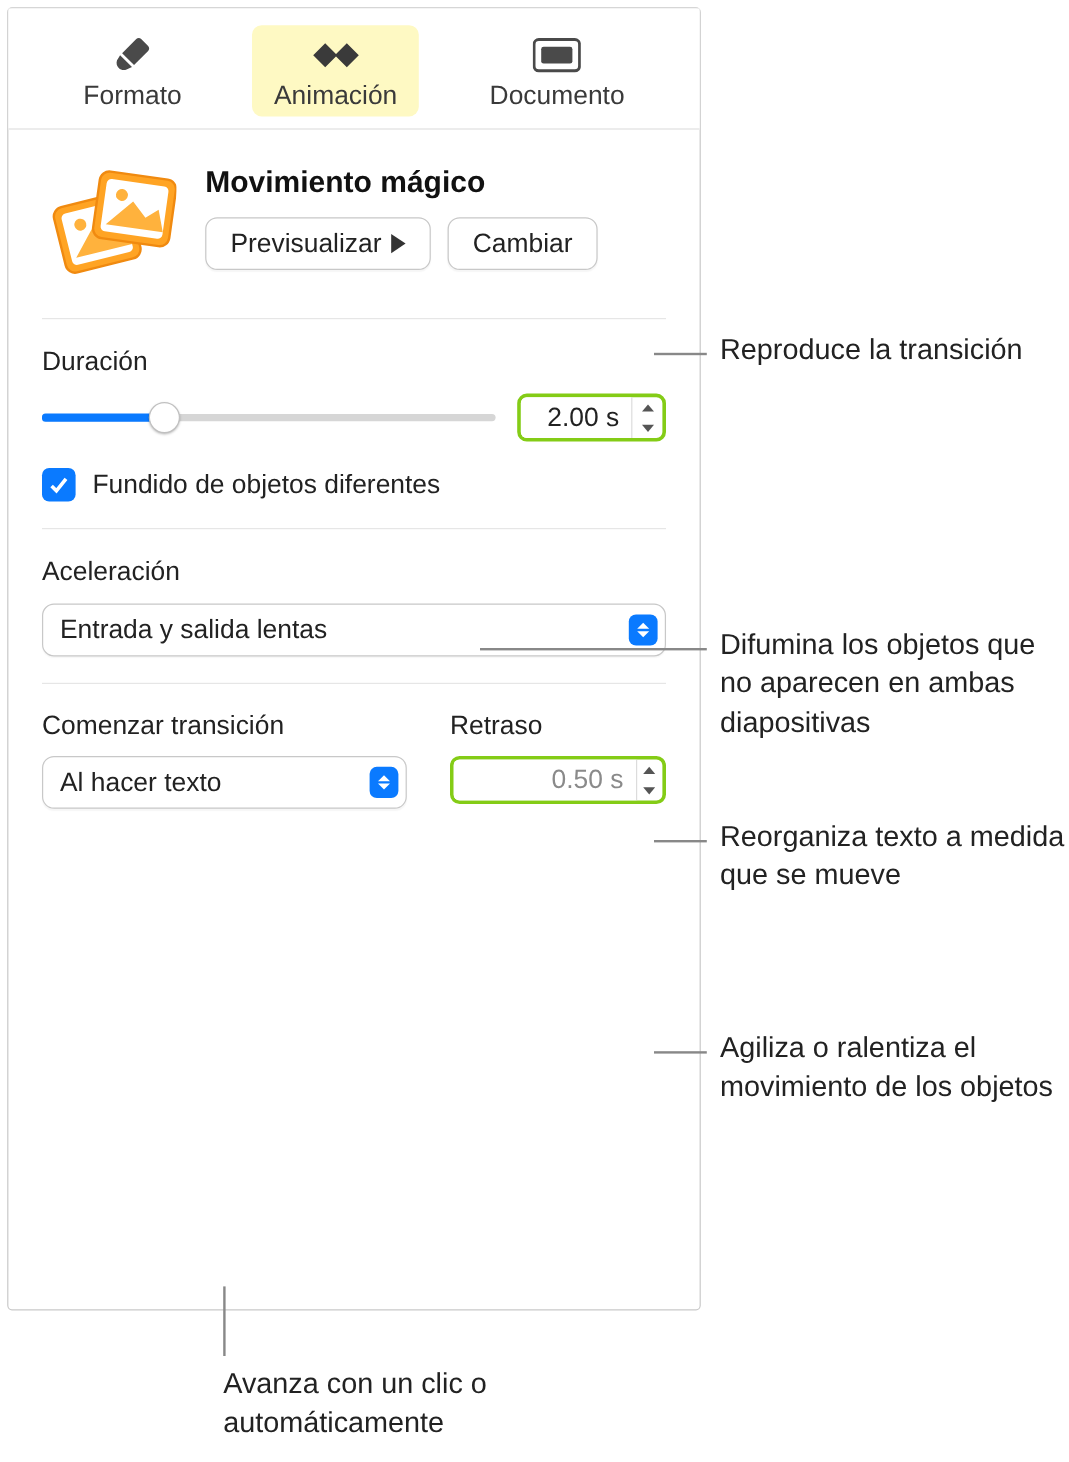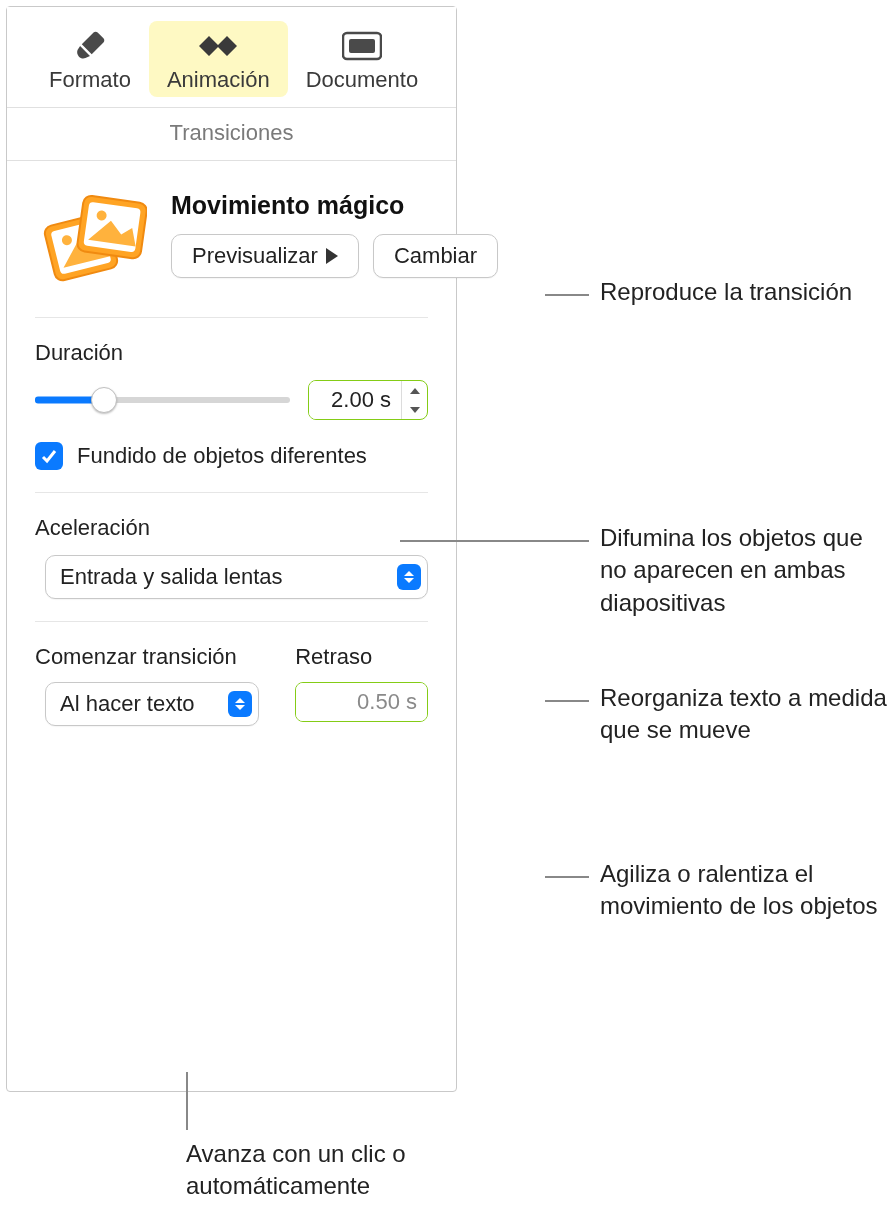--- a/index.html
+++ b/index.html
@@ -6,21 +6,21 @@
   body {
     font-family: -apple-system, "Helvetica Neue", Helvetica, Arial, sans-serif;
     background: #fff;
     width: 891px;
     height: 1218px;
     position: relative;
   }
   .panel {
     position: absolute;
     left: 6px; top: 6px;
-    width: 451px;
+    width: 578px;
     height: 1086px;
     border: 1.5px solid #c9c9c9;
     border-radius: 4px;
     background: #fff;
     display: flex;
     flex-direction: column;
   }
   .top-tabs {
     display: flex;
     justify-content: space-around;
@@ -89,21 +89,21 @@
     width: 27%;
   }
   .slider-thumb {
     position: absolute; top: 50%; left: 27%; transform: translate(-50%,-50%);
     width: 26px; height: 26px; border-radius: 50%;
     background: #fff; border:1px solid #c0c0c0;
     box-shadow: 0 1px 2px rgba(0,0,0,0.25);
   }
   .stepper-box {
     display: flex; align-items: stretch;
-    border: 1px solid #84cc16; border-radius: 8px; overflow:hidden;
+    border: 3px solid #84cc16; border-radius: 8px; overflow:hidden;
     height: 40px; background:#fff;
   }
   .stepper-val {
     width: 92px; text-align: right; padding: 6px 10px 6px 6px;
     font-size: 22px; color: #222; border:none; outline:none;
   }
   .stepper-ctrls {
     width: 26px; border-left: 1px solid #dcdcdc;
     display: flex; flex-direction: column;
   }
@@ -137,21 +137,21 @@
   }
   .seg-item.active {
     background:#fff; border:1px solid #c8c8c8; border-radius:9px;
     margin:-1px; box-shadow: 0 1px 1px rgba(0,0,0,0.06);
   }
   .seg-item.active + .seg-item::before { display:none; }
   .popup {
     display:flex; align-items:center; justify-content:space-between;
     border:1px solid #c8c8c8; border-radius:10px; background:#fff;
     padding: 8px 6px 8px 14px; font-size:22px; color:#222;
-    cursor:pointer; box-shadow: 0 1px 1px rgba(0,0,0,0.04); margin-left: 10px;
+    cursor:pointer; box-shadow: 0 1px 1px rgba(0,0,0,0.04);
   }
   .popup-caret {
     width: 24px; height: 26px; border-radius:6px;
     background:#0a7aff; display:flex; flex-direction:column;
     align-items:center; justify-content:center; gap:2px;
     flex-shrink:0; margin-left:10px;
   }
   .popup-caret .u { width:0;height:0;border-style:solid;border-width:0 5px 5px 5px;border-color:transparent transparent #fff transparent; }
   .popup-caret .d { width:0;height:0;border-style:solid;border-width:5px 5px 0 5px;border-color:#fff transparent transparent transparent; }
   .row2 { display:flex; gap: 36px; }
@@ -198,21 +198,20 @@
       <div class="icon-wrap">
         <svg width="40" height="30" viewBox="0 0 40 28">
             <rect x="1" y="1" width="38" height="26" rx="4" fill="none" stroke="#4a4a4a" stroke-width="2.5"></rect>
             <rect x="7" y="7" width="26" height="14" rx="2"></rect>
           </svg>
       </div>
       <span>Documento</span>
     </div>
   </div>
 
-  <div class="subheader">Transiciones</div>
 
   <div class="content">
     <div class="hero">
       <div class="hero-icon">
         <svg width="112" height="96" viewBox="0 0 112 96">
           <g transform="rotate(-14 46 56)">
             <rect x="14" y="28" width="64" height="56" rx="8" fill="#ffa424" stroke="#f08a10" stroke-width="2"></rect>
             <rect x="20" y="34" width="52" height="44" rx="4" fill="#fff"></rect>
             <circle cx="34" cy="46" r="5" fill="#ffb23d"></circle>
             <path d="M24 72 L44 50 L56 62 L66 54 L72 72 Z" fill="#ffb23d"></path>
@@ -289,21 +288,21 @@
             <span>Al hacer texto</span>
             <span class="popup-caret">
                 <span class="u"></span>
                 <span class="d"></span>
               </span>
           </div>
         </div>
         <div class="col delay-box" style="flex:0.8">
           <div class="section-label">Retraso</div>
           <div class="delay-row">
-            <div class="stepper-box" style="width:100%;flex-direction:column;">
+            <div class="stepper-box" style="width:100%;">
               <input class="stepper-val" style="width: 100%;" readonly="" value="0.50 s">
               <div class="stepper-ctrls">
                 <div class="stepper-btn">
                     <span class="tri-up"></span>
                   </div>
                 <div class="stepper-btn">
                     <span class="tri-down"></span>
                   </div>
               </div>
             </div>

